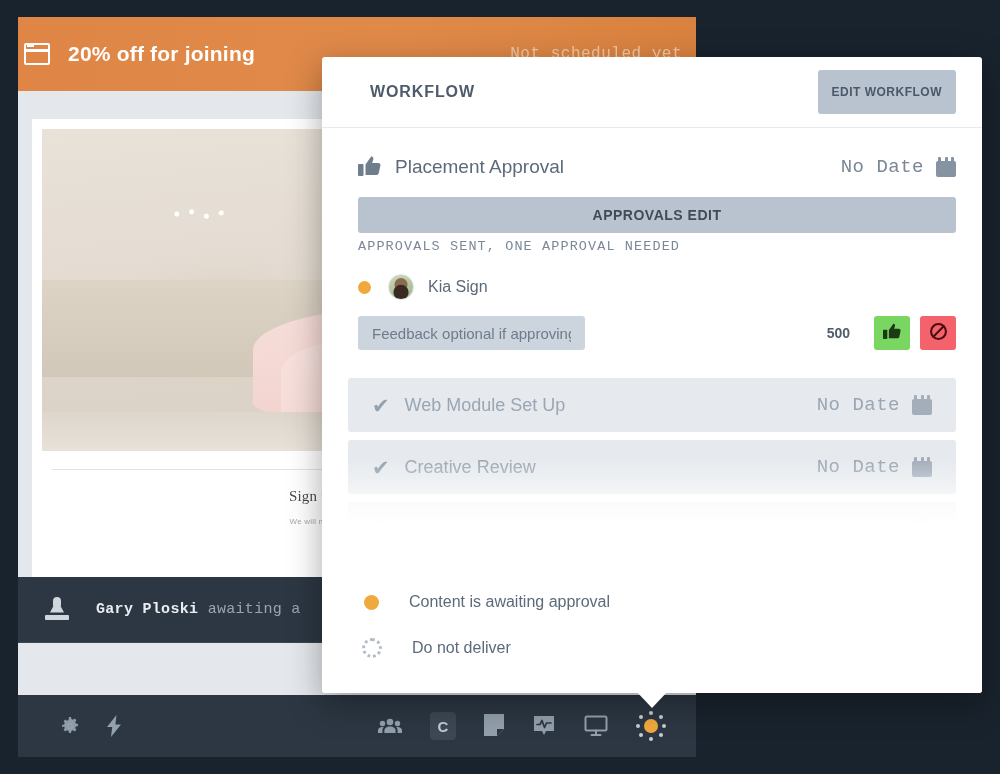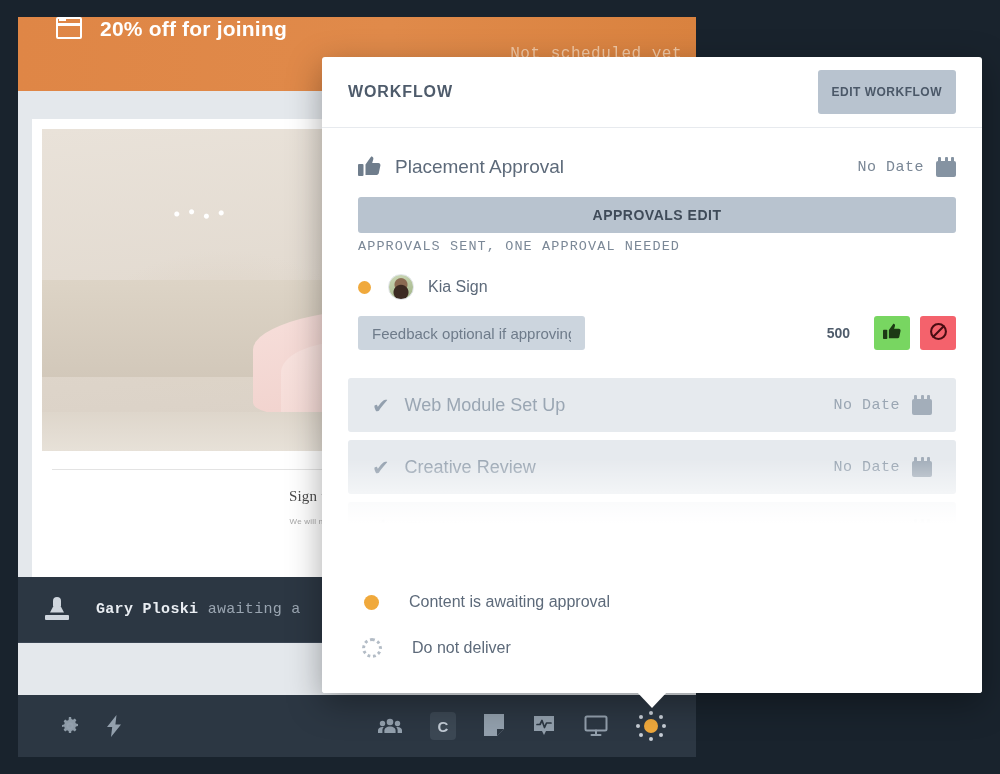--- a/index.html
+++ b/index.html
@@ -15,21 +15,21 @@
   
   .bg-window {
     position: absolute; left: 18px; top: 17px;
     width: 678px; height: 706px;
     background: #e4e8ec;
     overflow: hidden;
   }
   .banner {
     position: relative; height: 74px;
     background: linear-gradient(90deg, #df8646 0%, #e08a4a 55%, #d9823f 100%);
-    display: flex; padding: 0 38px;
+    display: flex; align-items: center; padding: 0 6px;
   }
   .banner-icon { width: 26px; height: 22px; position: relative; flex: 0 0 auto; }
   .banner-icon .fr { position: absolute; inset: 0; border: 2.5px solid #fff; border-radius: 2px; }
   .banner-icon .bar { position: absolute; left: 0; right: 0; top: 6px; height: 2.5px; background: #fff; }
   .banner-icon .dot { position: absolute; left: 3px; top: 2px; width: 7px; height: 2px; background: #fff; }
   .banner-title {
     color: #ffffff; font-size: 21px; font-weight: bold;
     margin-left: 18px; letter-spacing: .2px; white-space: nowrap;
   }
   .banner-status {
@@ -149,37 +149,37 @@
     position: absolute; left: 322px; top: 57px; width: 660px; height: 636px;
     background: #ffffff; border-radius: 3px;
     box-shadow: 0 10px 34px rgba(0,0,0,.34);
     z-index: 20; overflow: hidden; display: flex; flex-direction: column;
   }
   .panel-head {
     height: 71px; flex: 0 0 auto; display: flex; align-items: center;
     padding: 0 26px; border-bottom: 1px solid #e7eaee;
   }
   .panel-title {
-    font-size: 16px; font-weight: bold; color: #4e5b6b; letter-spacing: .9px;
+    font-size: 16px; font-weight: bold; color: #4e5b6b; letter-spacing: .9px; margin-left: 22px;
   }
   .edit-btn {
     margin-left: auto; background: #b8c3cf; color: #4b5868;
     border: none; border-radius: 3px; padding: 15px 14px;
     font-size: 12px; font-weight: bold; letter-spacing: .5px;
     font-family: "Liberation Sans", sans-serif; cursor: pointer;
   }
 
   .panel-body { flex: 1 1 auto; position: relative; overflow: hidden; }
   .phase-active { padding: 28px 26px 0 36px; }
   .phase-row-head { display: flex; align-items: center; }
   .thumb-icon { color: #6f7d8c; flex: 0 0 auto; display: block; }
   .phase-name { font-size: 19px; color: #5d6a7a; margin-left: 14px; }
   .no-date {
     margin-left: auto; display: flex; align-items: center; gap: 12px;
-    font-family: "Liberation Mono", monospace; font-size: 15px;
+    font-family: "Liberation Mono", monospace; font-size: 19px;
     color: #7a8796; letter-spacing: .5px;
   }
   .cal-icon { width: 20px; height: 20px; position: relative; flex: 0 0 auto; }
   .cal-icon .body { position: absolute; left: 0; top: 4px; width: 20px; height: 16px; background: #8593a2; border-radius: 2px; }
   .cal-icon .p1, .cal-icon .p2, .cal-icon .p3 { position: absolute; top: 0; width: 3px; height: 6px; background: #8593a2; border-radius: 1px; }
   .cal-icon .p1 { left: 2px; } .cal-icon .p2 { left: 8.5px; } .cal-icon .p3 { left: 15px; }
 
   .status-bar {
     margin-top: 19px; height: 36px; background: #b8c3cf; border-radius: 3px;
     display: flex; align-items: center; justify-content: center;

